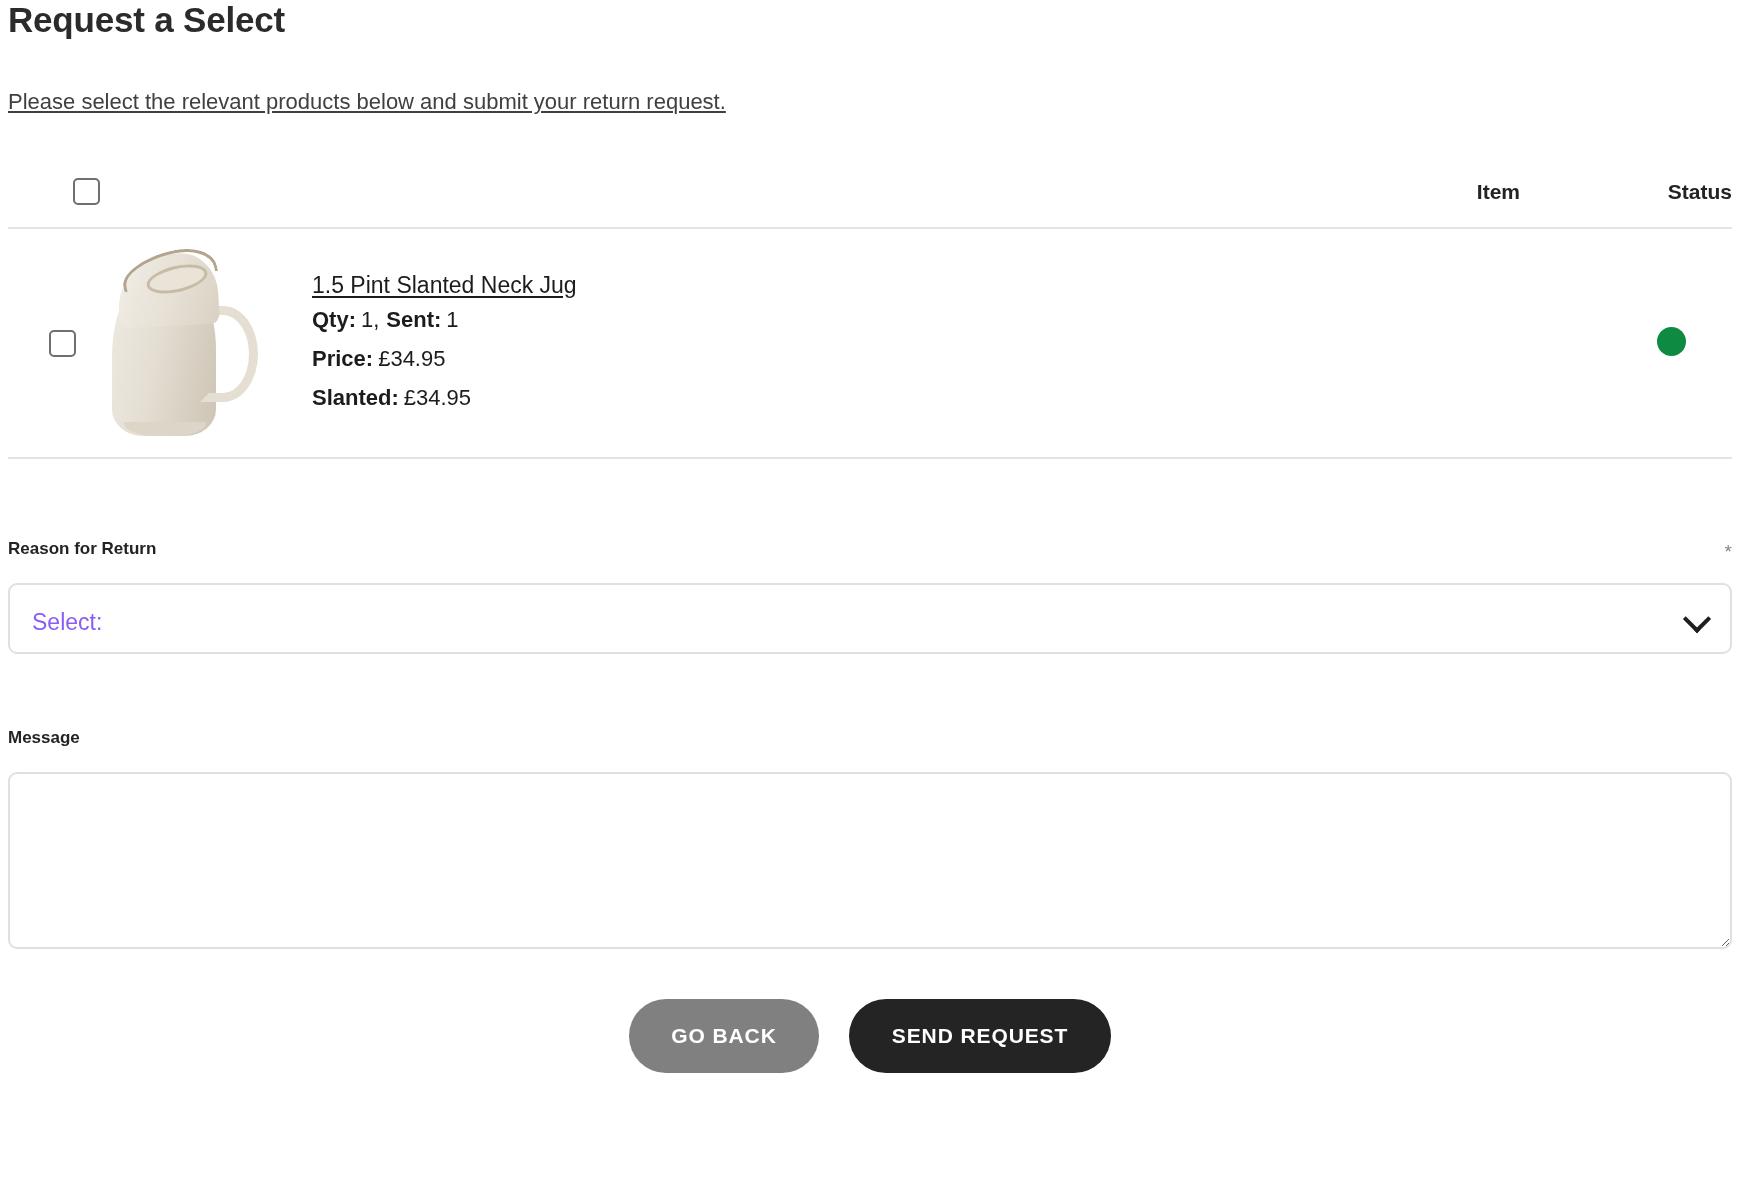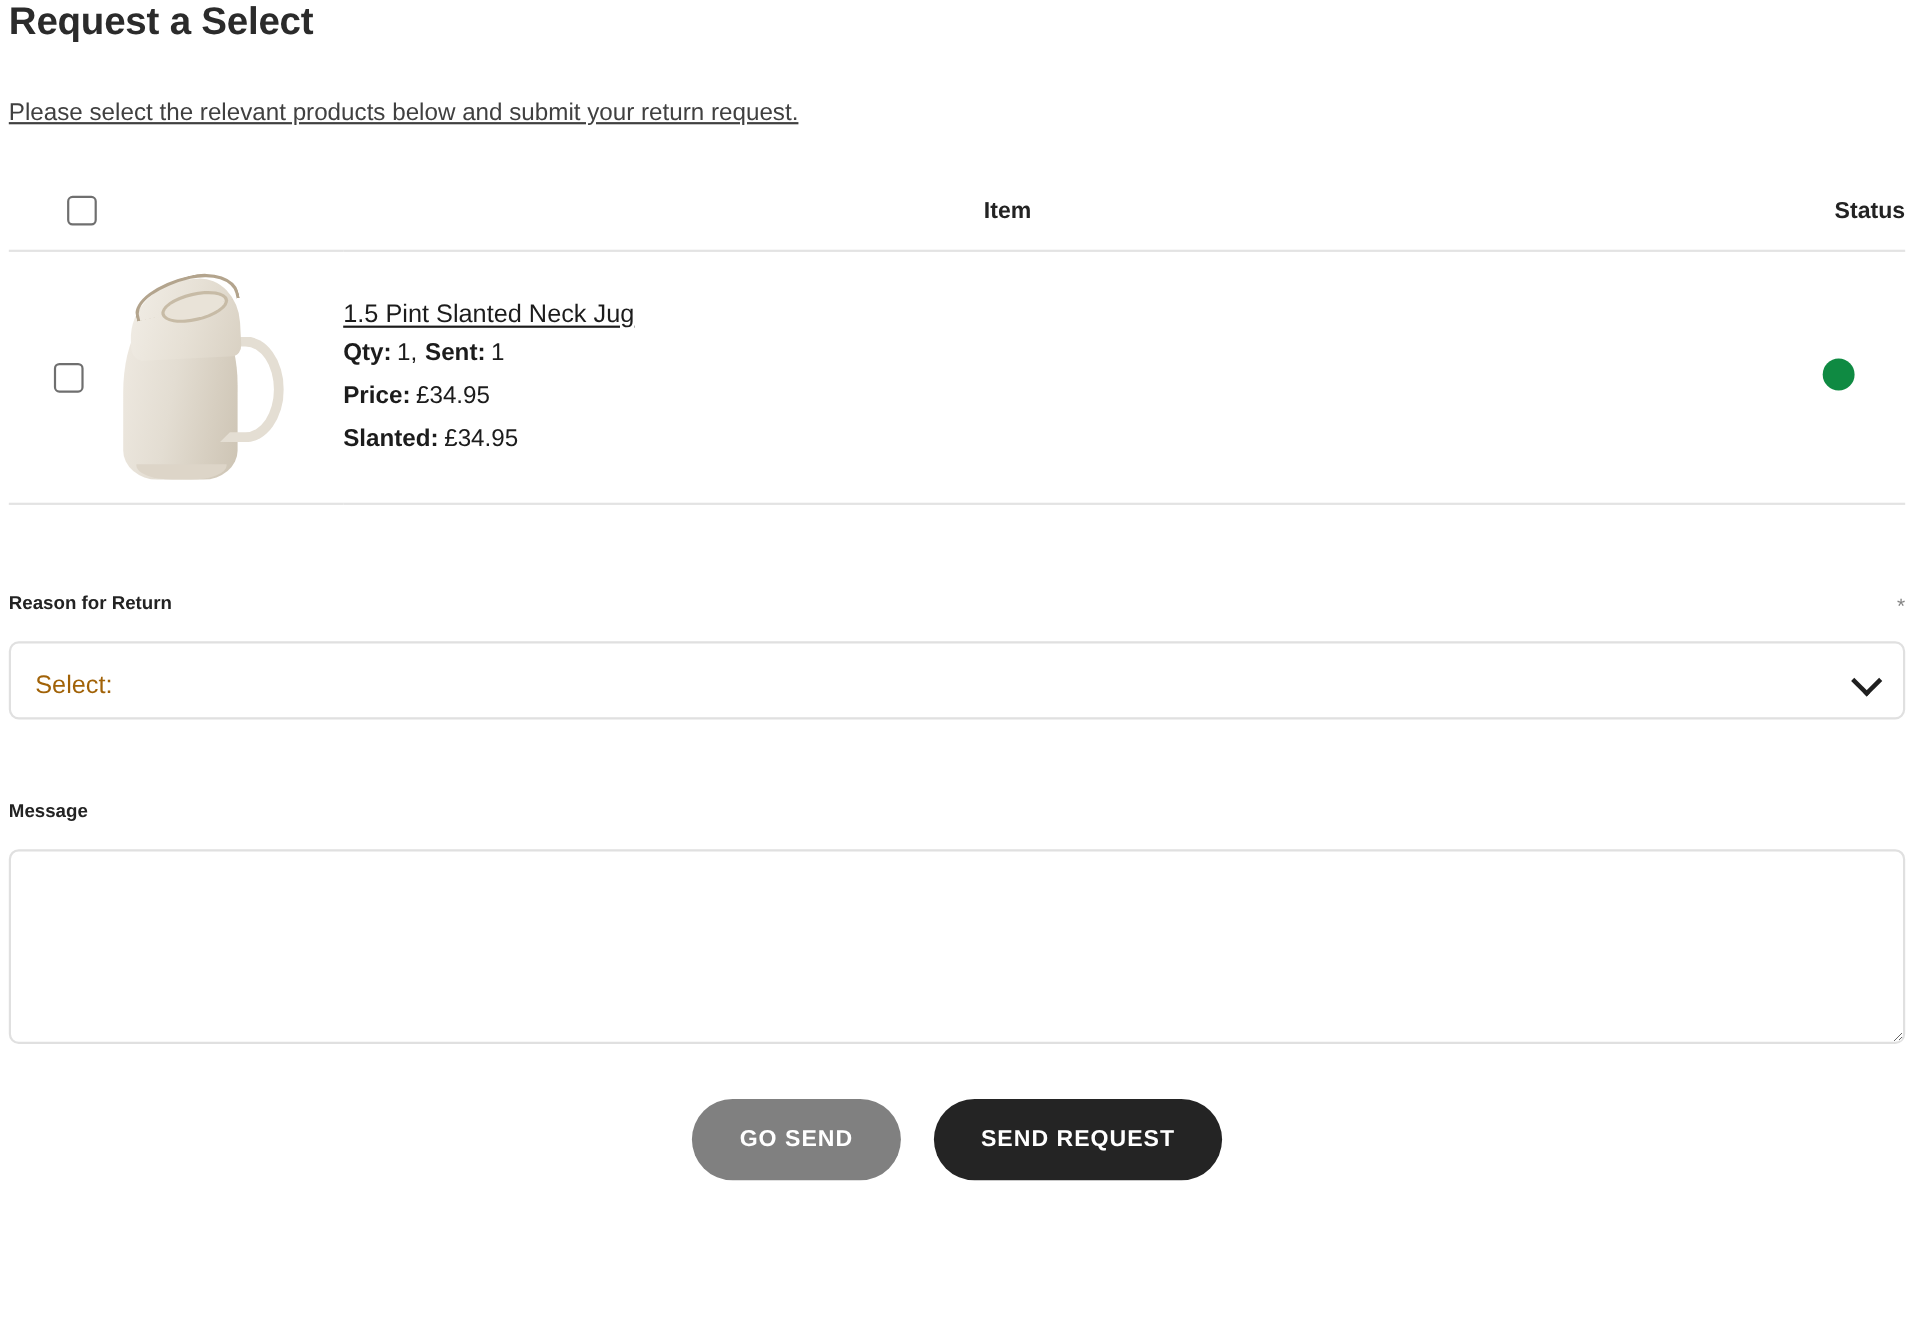--- a/index.html
+++ b/index.html
@@ -51,21 +51,21 @@
   .items-table th,
   .items-table td {
     padding: 0;
     vertical-align: middle;
   }
   .items-table thead th {
     font-size: 21px;
     font-weight: 700;
     color: #232323;
     padding-bottom: 22px;
-    text-align: center;
+    text-align: right;
   }
   .col-check { width: 92px; }
   .col-img   { width: 212px; }
   .col-item  { }
   .col-status{ width: 212px; text-align: right !important; }
 
   .th-status { padding-right: 4px; }
   .items-table tbody tr.product-row td {
     border-top: 2px solid #e3e3e3;
     border-bottom: 2px solid #e3e3e3;
@@ -222,21 +222,21 @@
     height: 71px;
   }
   .select-box {
     width: 100%;
     height: 71px;
     border: 2px solid #e0e0e0;
     border-radius: 9px;
     background: #ffffff;
     font-family: "Liberation Sans", sans-serif;
     font-size: 23px;
-    color: #a16207;
+    color: #8b5cf6;
     padding: 4px 60px 0 22px;
     appearance: none;
     -webkit-appearance: none;
     cursor: pointer;
     line-height: 67px;
   }
   .chev {
     position: absolute;
     right: 26px;
     top: 27px;
@@ -363,17 +363,17 @@
       <span class="chev"></span>
     </div>
   </div>
 
   <div class="field-block field-message">
     <span class="field-label">Message</span>
     <textarea class="msg-area" placeholder="" style=""></textarea>
   </div>
 
   <div class="btn-row">
-    <button class="btn btn-secondary">GO SEND</button>
+    <button class="btn btn-secondary">GO BACK</button>
     <button class="btn btn-primary">SEND REQUEST</button>
   </div>
 
 </div>
 
 </body></html>

